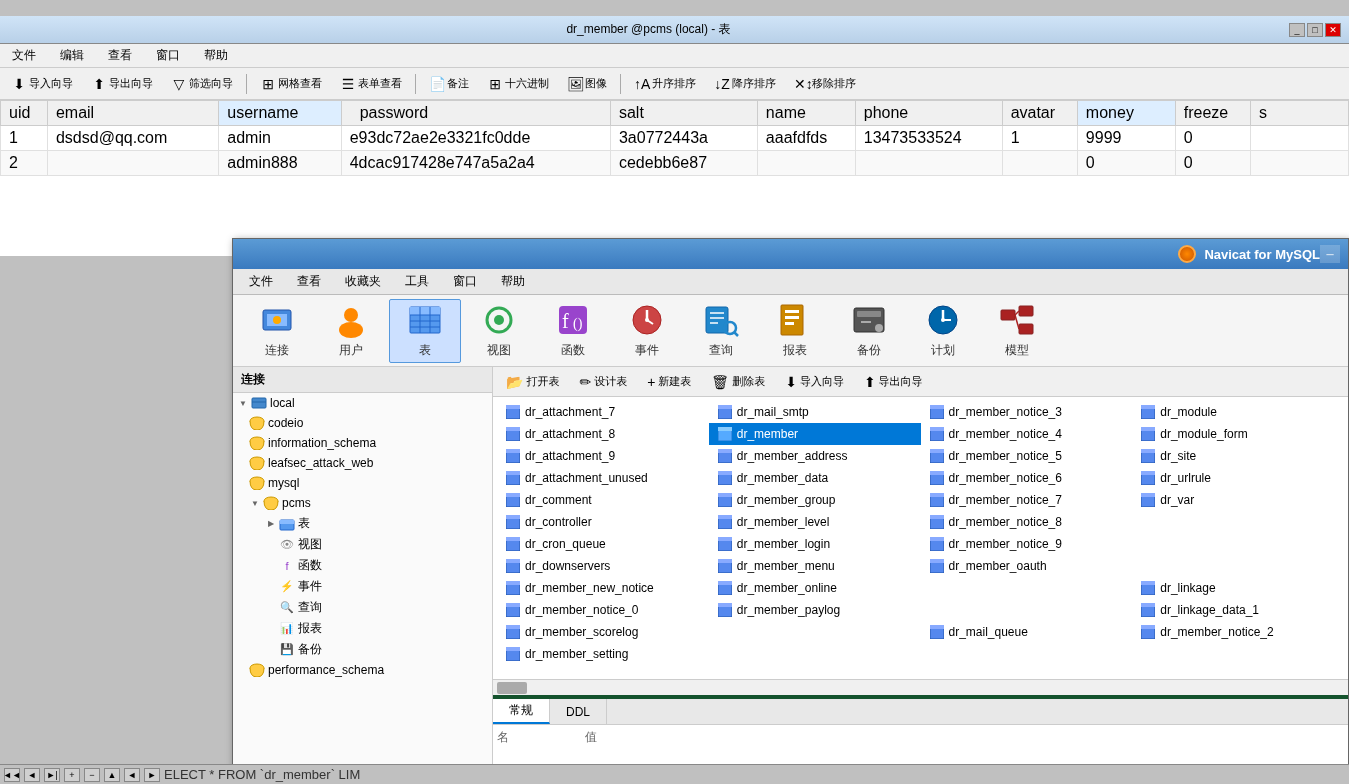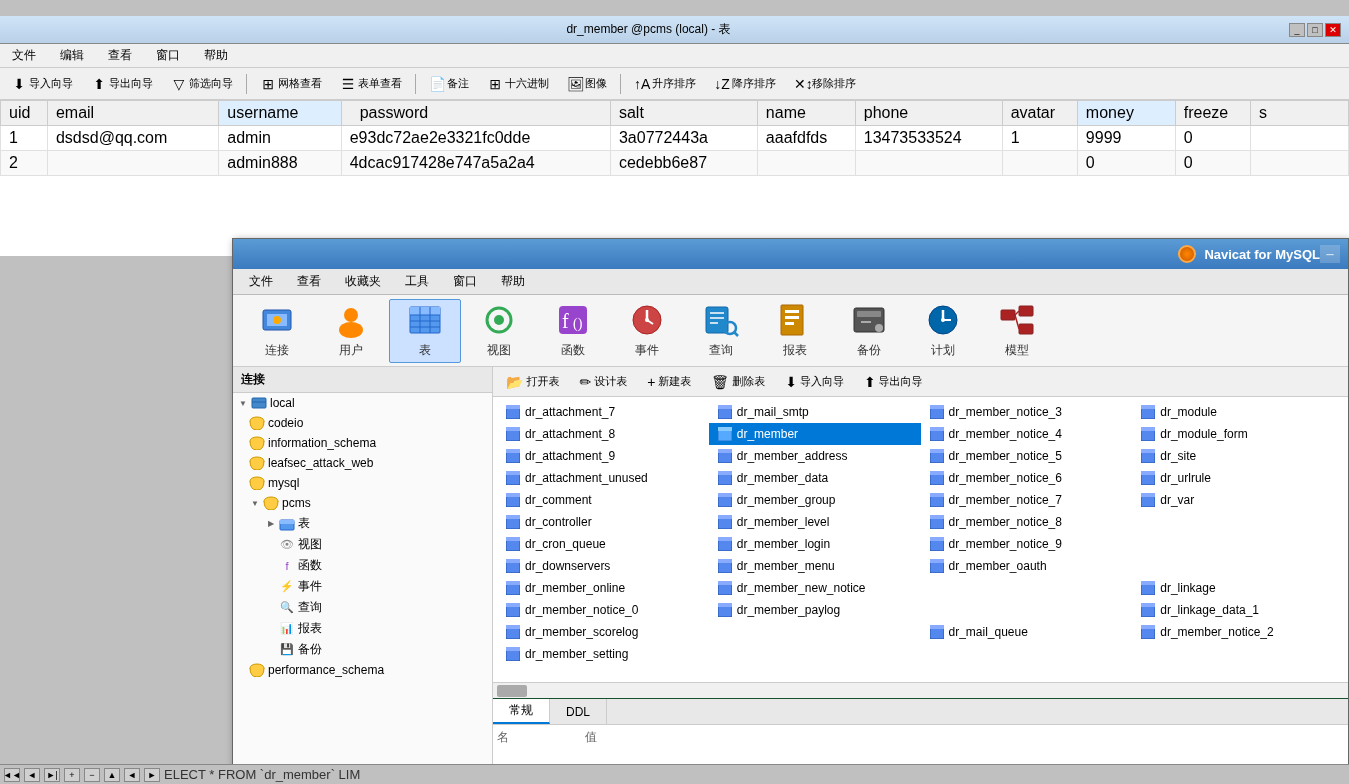--- a/index.html
+++ b/index.html
@@ -315,21 +315,21 @@
       white-space: nowrap;
     }
     .table-item.selected { background: #0078d7; color: #fff; }
     .table-icon {
       width: 16px; height: 16px;
       display: inline-flex; align-items: center; justify-content: center;
     }
 
     
     .nav-bottom {
-      border-top: 1px solid #14532d;
+      border-top: 4px solid #14532d;
       background: #4d7c0f;
       flex-shrink: 0;
     }
     .nav-bottom-tabs {
       display: flex;
       height: 26px;
       background: #e8e8e8;
       border-bottom: 1px solid #ccc;
     }
     .bottom-tab {
@@ -1071,30 +1071,30 @@
             <span>dr_member_oauth</span>
           </div>
           <div class="table-item"></div>
           <div class="table-item">
             <span class="table-icon">
               <svg width="14" height="14">
                 <rect x="0" y="0" width="14" height="14" fill="#5588ee" stroke="#2255aa" stroke-width="1"></rect>
                 <rect x="0" y="0" width="14" height="4" fill="#88aaff"></rect>
               </svg>
             </span>
+            <span>dr_member_new_notice</span>
+          </div>
+          <div class="table-item">
+            <span class="table-icon">
+              <svg width="14" height="14">
+                <rect x="0" y="0" width="14" height="14" fill="#5588ee" stroke="#2255aa" stroke-width="1"></rect>
+                <rect x="0" y="0" width="14" height="4" fill="#88aaff"></rect>
+              </svg>
+            </span>
             <span>dr_member_online</span>
-          </div>
-          <div class="table-item">
-            <span class="table-icon">
-              <svg width="14" height="14">
-                <rect x="0" y="0" width="14" height="14" fill="#5588ee" stroke="#2255aa" stroke-width="1"></rect>
-                <rect x="0" y="0" width="14" height="4" fill="#88aaff"></rect>
-              </svg>
-            </span>
-            <span>dr_member_new_notice</span>
           </div>
           <div class="table-item"></div>
           <div class="table-item">
             <span class="table-icon">
               <svg width="14" height="14">
                 <rect x="0" y="0" width="14" height="14" fill="#5588ee" stroke="#2255aa" stroke-width="1"></rect>
                 <rect x="0" y="0" width="14" height="4" fill="#88aaff"></rect>
               </svg>
             </span>
             <span>dr_linkage</span>

